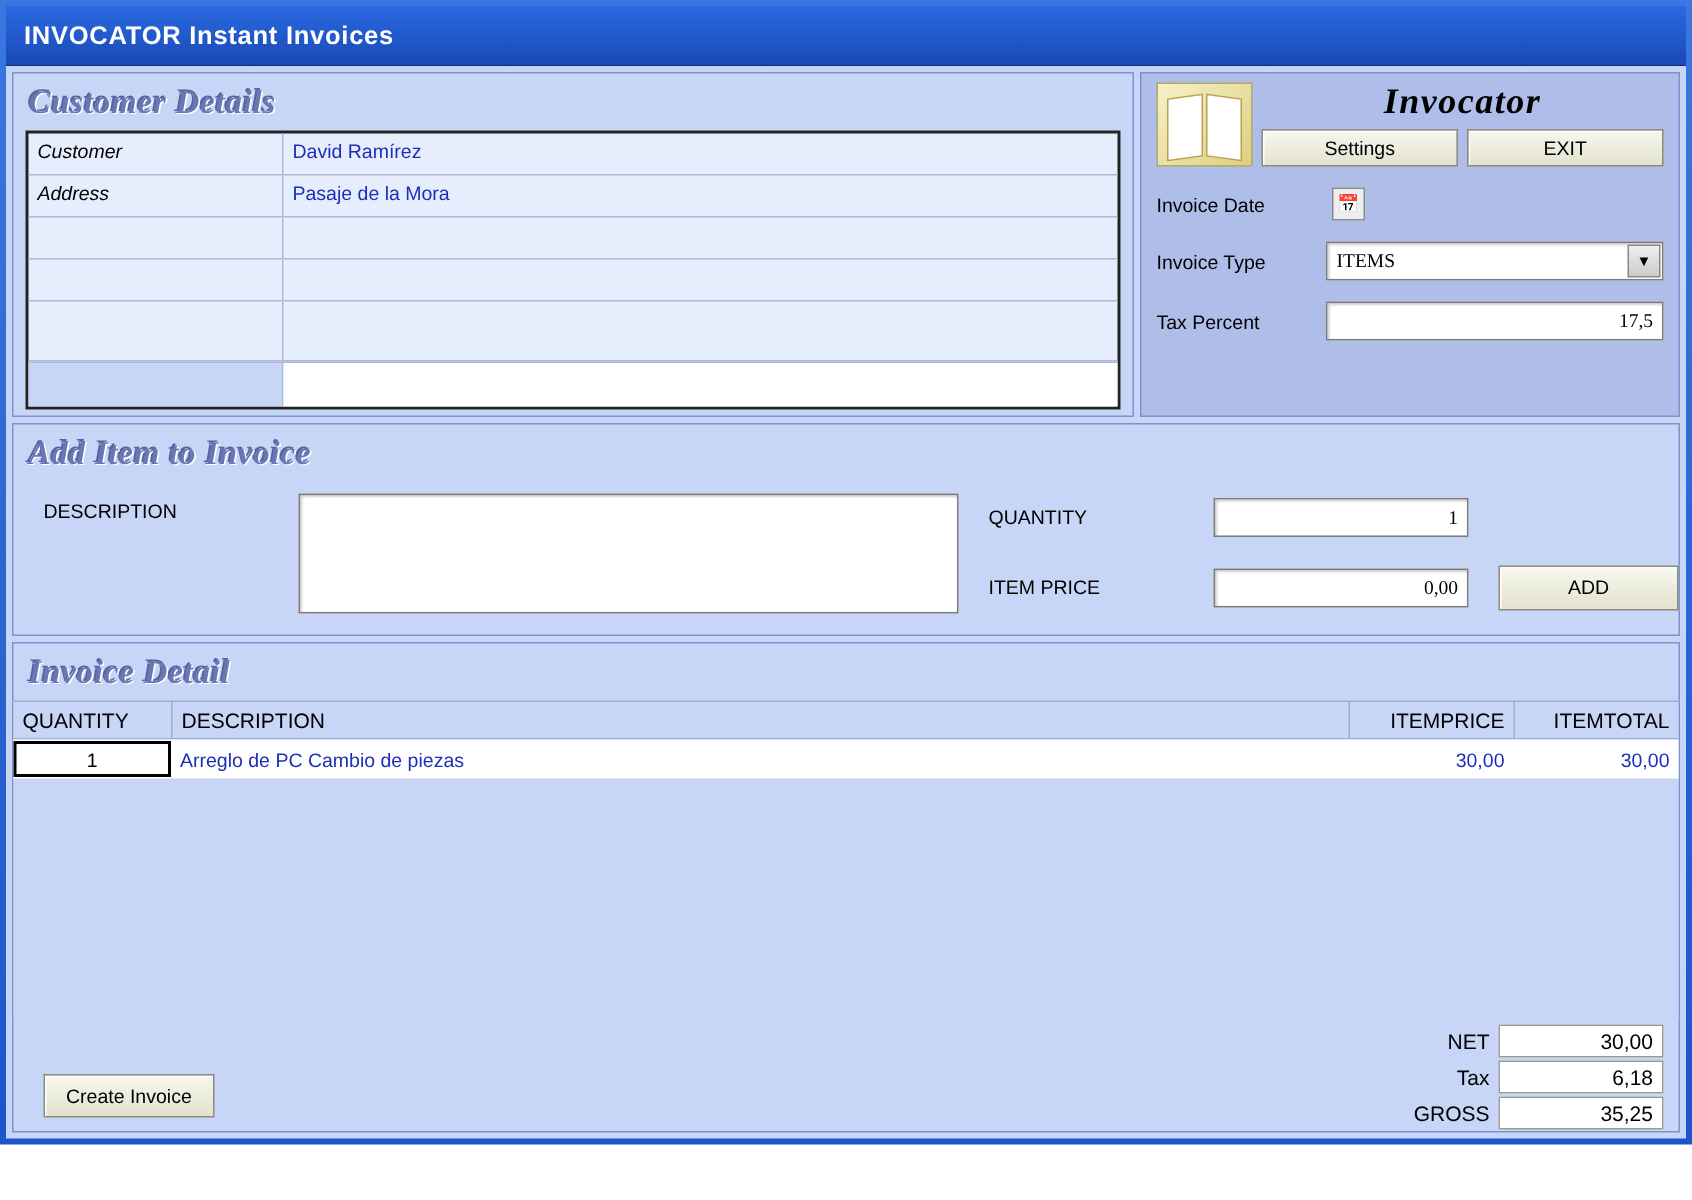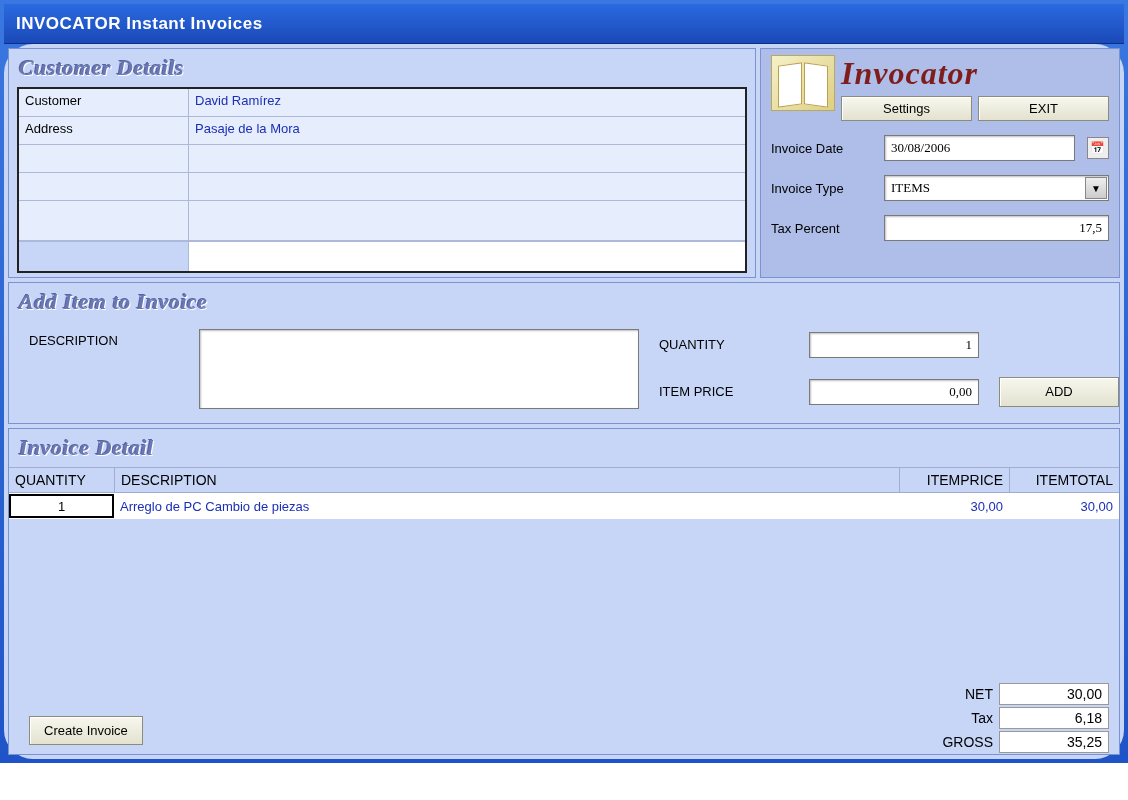--- a/index.html
+++ b/index.html
@@ -32,21 +32,20 @@
     font-family: "Trebuchet MS", Tahoma, sans-serif;
     letter-spacing: 0.5px;
   }
   .client {
     flex: 1;
     background: #c7d6f6;
     padding: 4px;
     display: flex;
     flex-direction: column;
     gap: 4px;
-    border-radius: 29px;
   }
   .panel {
     background: #c7d6f6;
     border: 1px solid #7a93cf;
     position: relative;
   }
   .panel-title {
     font-family: Georgia, "Times New Roman", serif;
     font-style: italic;
     font-size: 22px;
@@ -74,20 +73,21 @@
   .cg-row {
     display: flex;
     height: 28px;
     border-bottom: 1px solid #adb9da;
   }
   .cg-label {
     width: 170px;
     padding: 4px 6px;
     color: #000;
     border-right: 1px solid #adb9da;
+    font-style: italic;
   }
   .cg-value {
     flex: 1;
     padding: 4px 6px;
     color: #1b2fb7;
   }
   .cg-footer {
     height: 30px;
     display: flex;
     border-top: 1px solid #adb9da;
@@ -114,23 +114,23 @@
     content:""; position:absolute; left:6px; top:8px; width:22px; height:40px; background:#fff; border:1px solid #bca050; transform:skewY(-8deg);
   }
   .brand-icon::after{
     content:""; position:absolute; right:6px; top:8px; width:22px; height:40px; background:#fff; border:1px solid #bca050; transform:skewY(8deg);
   }
   .brand-text-col { flex:1;}
   .brand-text {
     font-family: Georgia, "Times New Roman", serif;
     font-style: italic;
     font-weight: bold;
-    font-size: 32px;
-    color: #7f1d1d;
-    text-align: left;
+    font-size: 24px;
+    color: #000000;
+    text-align: center;
     letter-spacing: 1px;
   }
   .btn {
     background: linear-gradient(to bottom, #f7f7ef, #e3e2cf);
     border: 1px solid #8c8c78;
     box-shadow: inset 1px 1px 0 #fff;
     padding: 4px 10px;
     font-family: Tahoma, sans-serif;
     font-size: 13px;
     cursor: pointer;
@@ -254,21 +254,20 @@
           <div class="brand-text-col">
             <div class="brand-text">Invocator</div>
             <div class="right-btns">
               <button class="btn">Settings</button>
               <button class="btn">EXIT</button>
             </div>
           </div>
         </div>
         <div class="field-row">
           <label>Invoice Date</label>
-          <input class="txt" value="30/08/2006" style="">
           <div class="cal-btn">📅</div>
         </div>
         <div class="field-row">
           <label>Invoice Type</label>
           <div class="select-wrap">
             <input class="txt" value="ITEMS" style="">
             <div class="select-arrow">▼</div>
           </div>
         </div>
         <div class="field-row">

